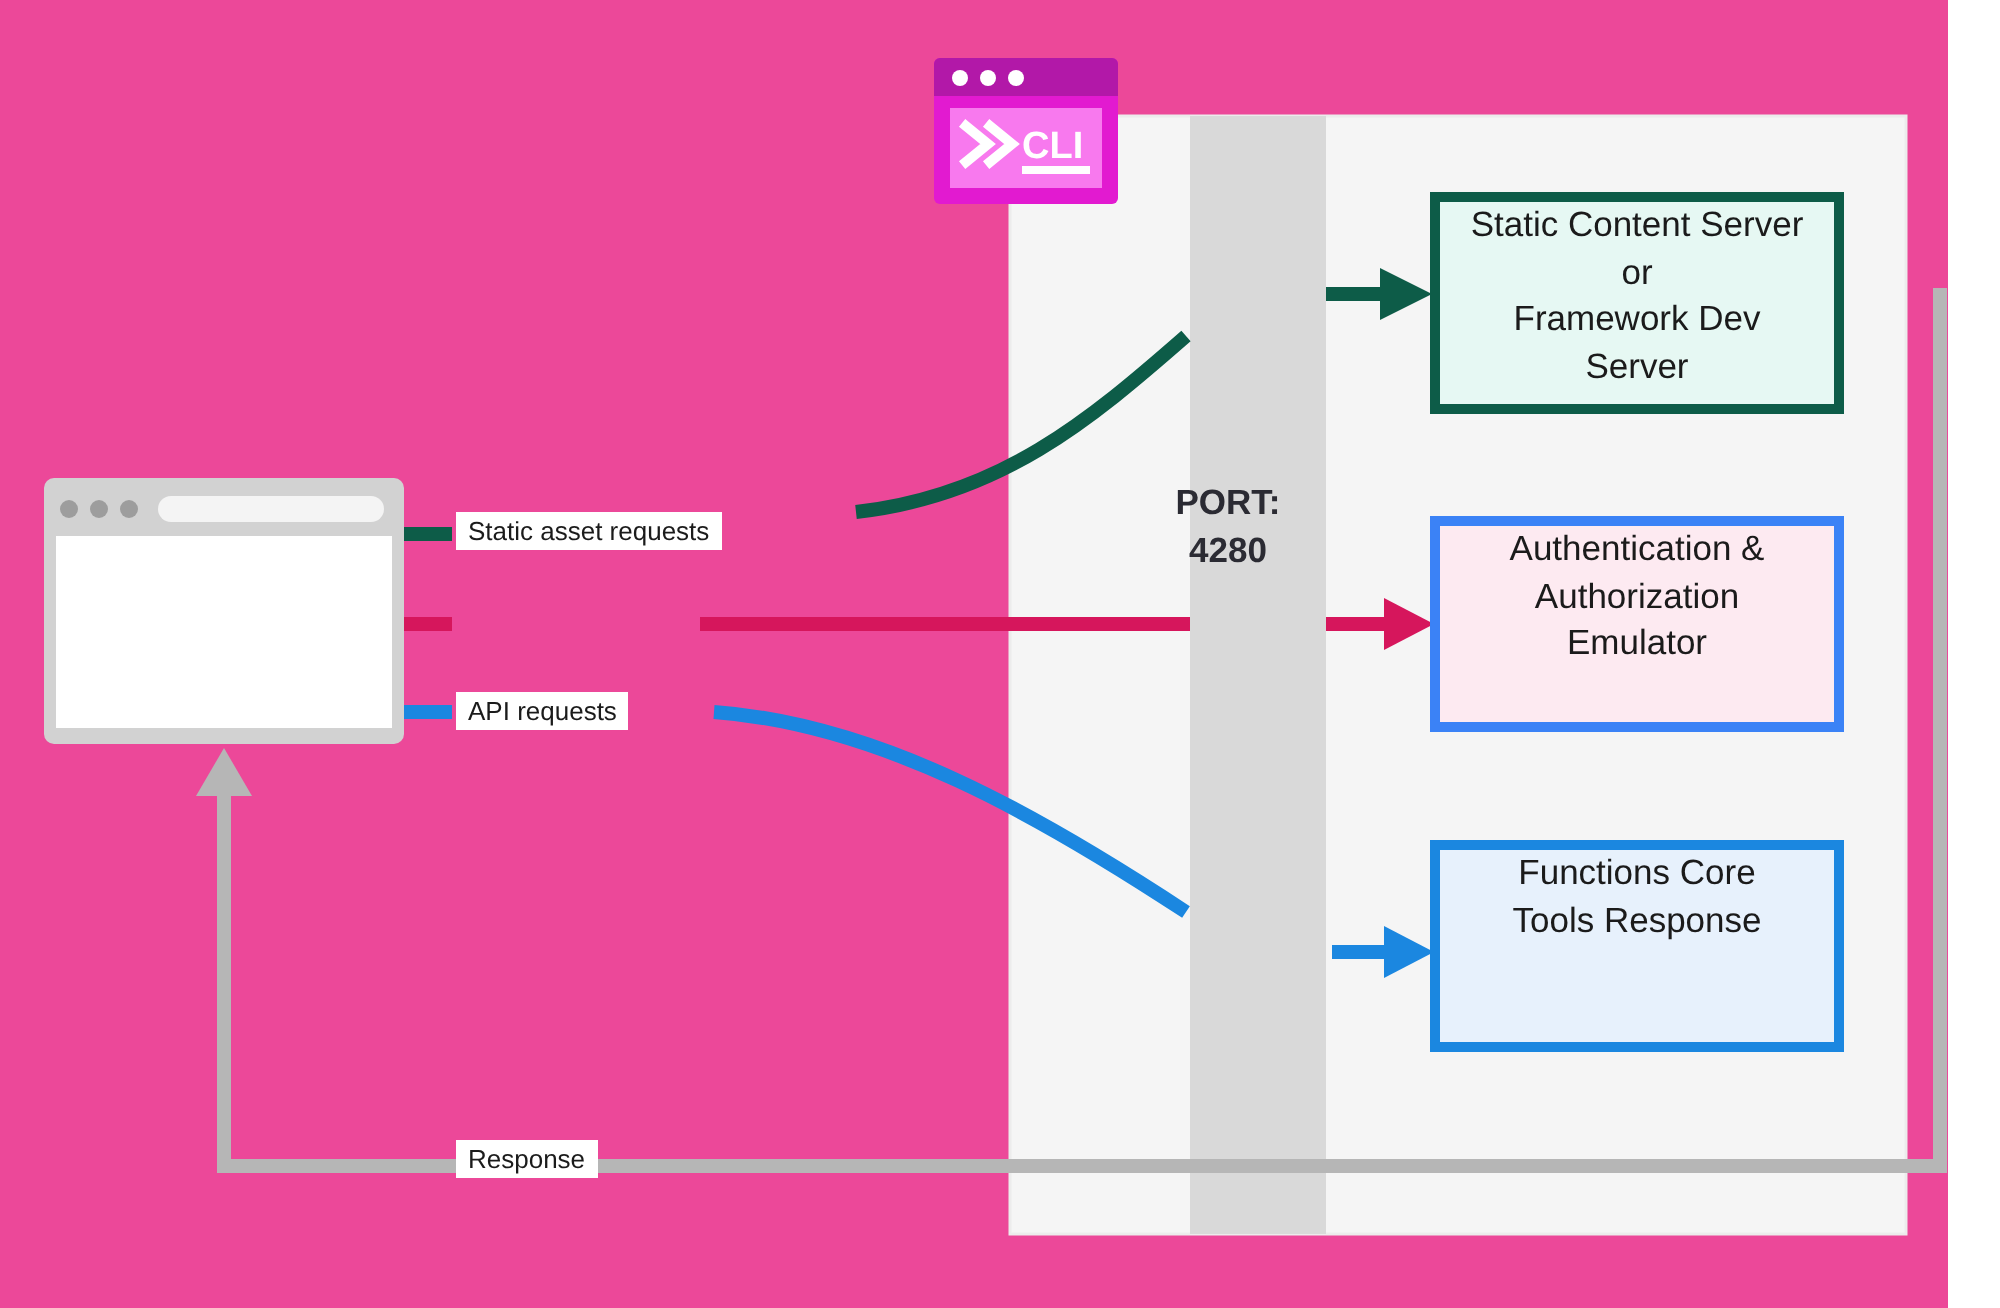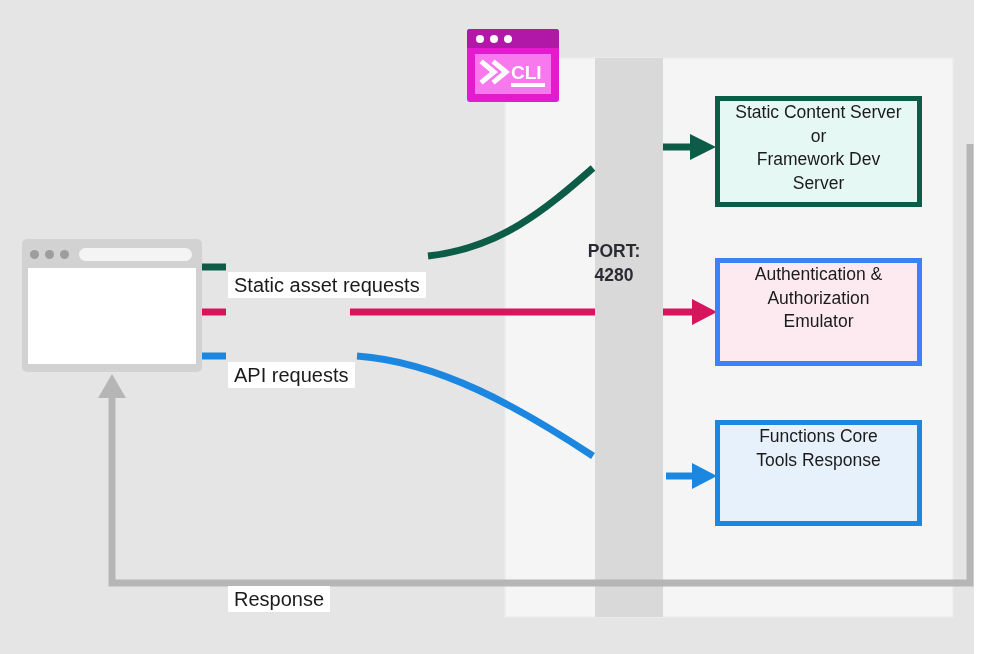--- a/index.html
+++ b/index.html
@@ -7,44 +7,43 @@
     padding: 0;
     background: #ffffff;
   }
   body {
     font-family: "Liberation Sans", sans-serif;
   }
   #stage {
     position: relative;
     width: 974px;
     height: 654px;
-    background: #e5e5e5;
+    background: #ec4899;
     overflow: hidden;
   }
   #stage svg.layer {
     position: absolute;
     left: 0;
     top: 0;
     width: 1000px;
     height: 654px;
   }
   #svg-bg { z-index: 1; }
   #svg-lines { z-index: 2; }
 
   
   .lbl {
     position: absolute;
     z-index: 5;
     color: #1b1b1b;
-    font-size: 20px;
+    font-size: 13px;
     line-height: 1;
     white-space: nowrap;
     background: #ffffff;
     padding: 3px 6px;
-    margin-top: 16px;
   }
   .lbl-static { left: 228px; top: 256px; }
   .lbl-auth   { left: 228px; top: 302px; }
   .lbl-api    { left: 228px; top: 346px; }
   .lbl-resp   { left: 228px; top: 570px; }
 
   .port-label {
     position: absolute;
     z-index: 5;
     left: 580px;

